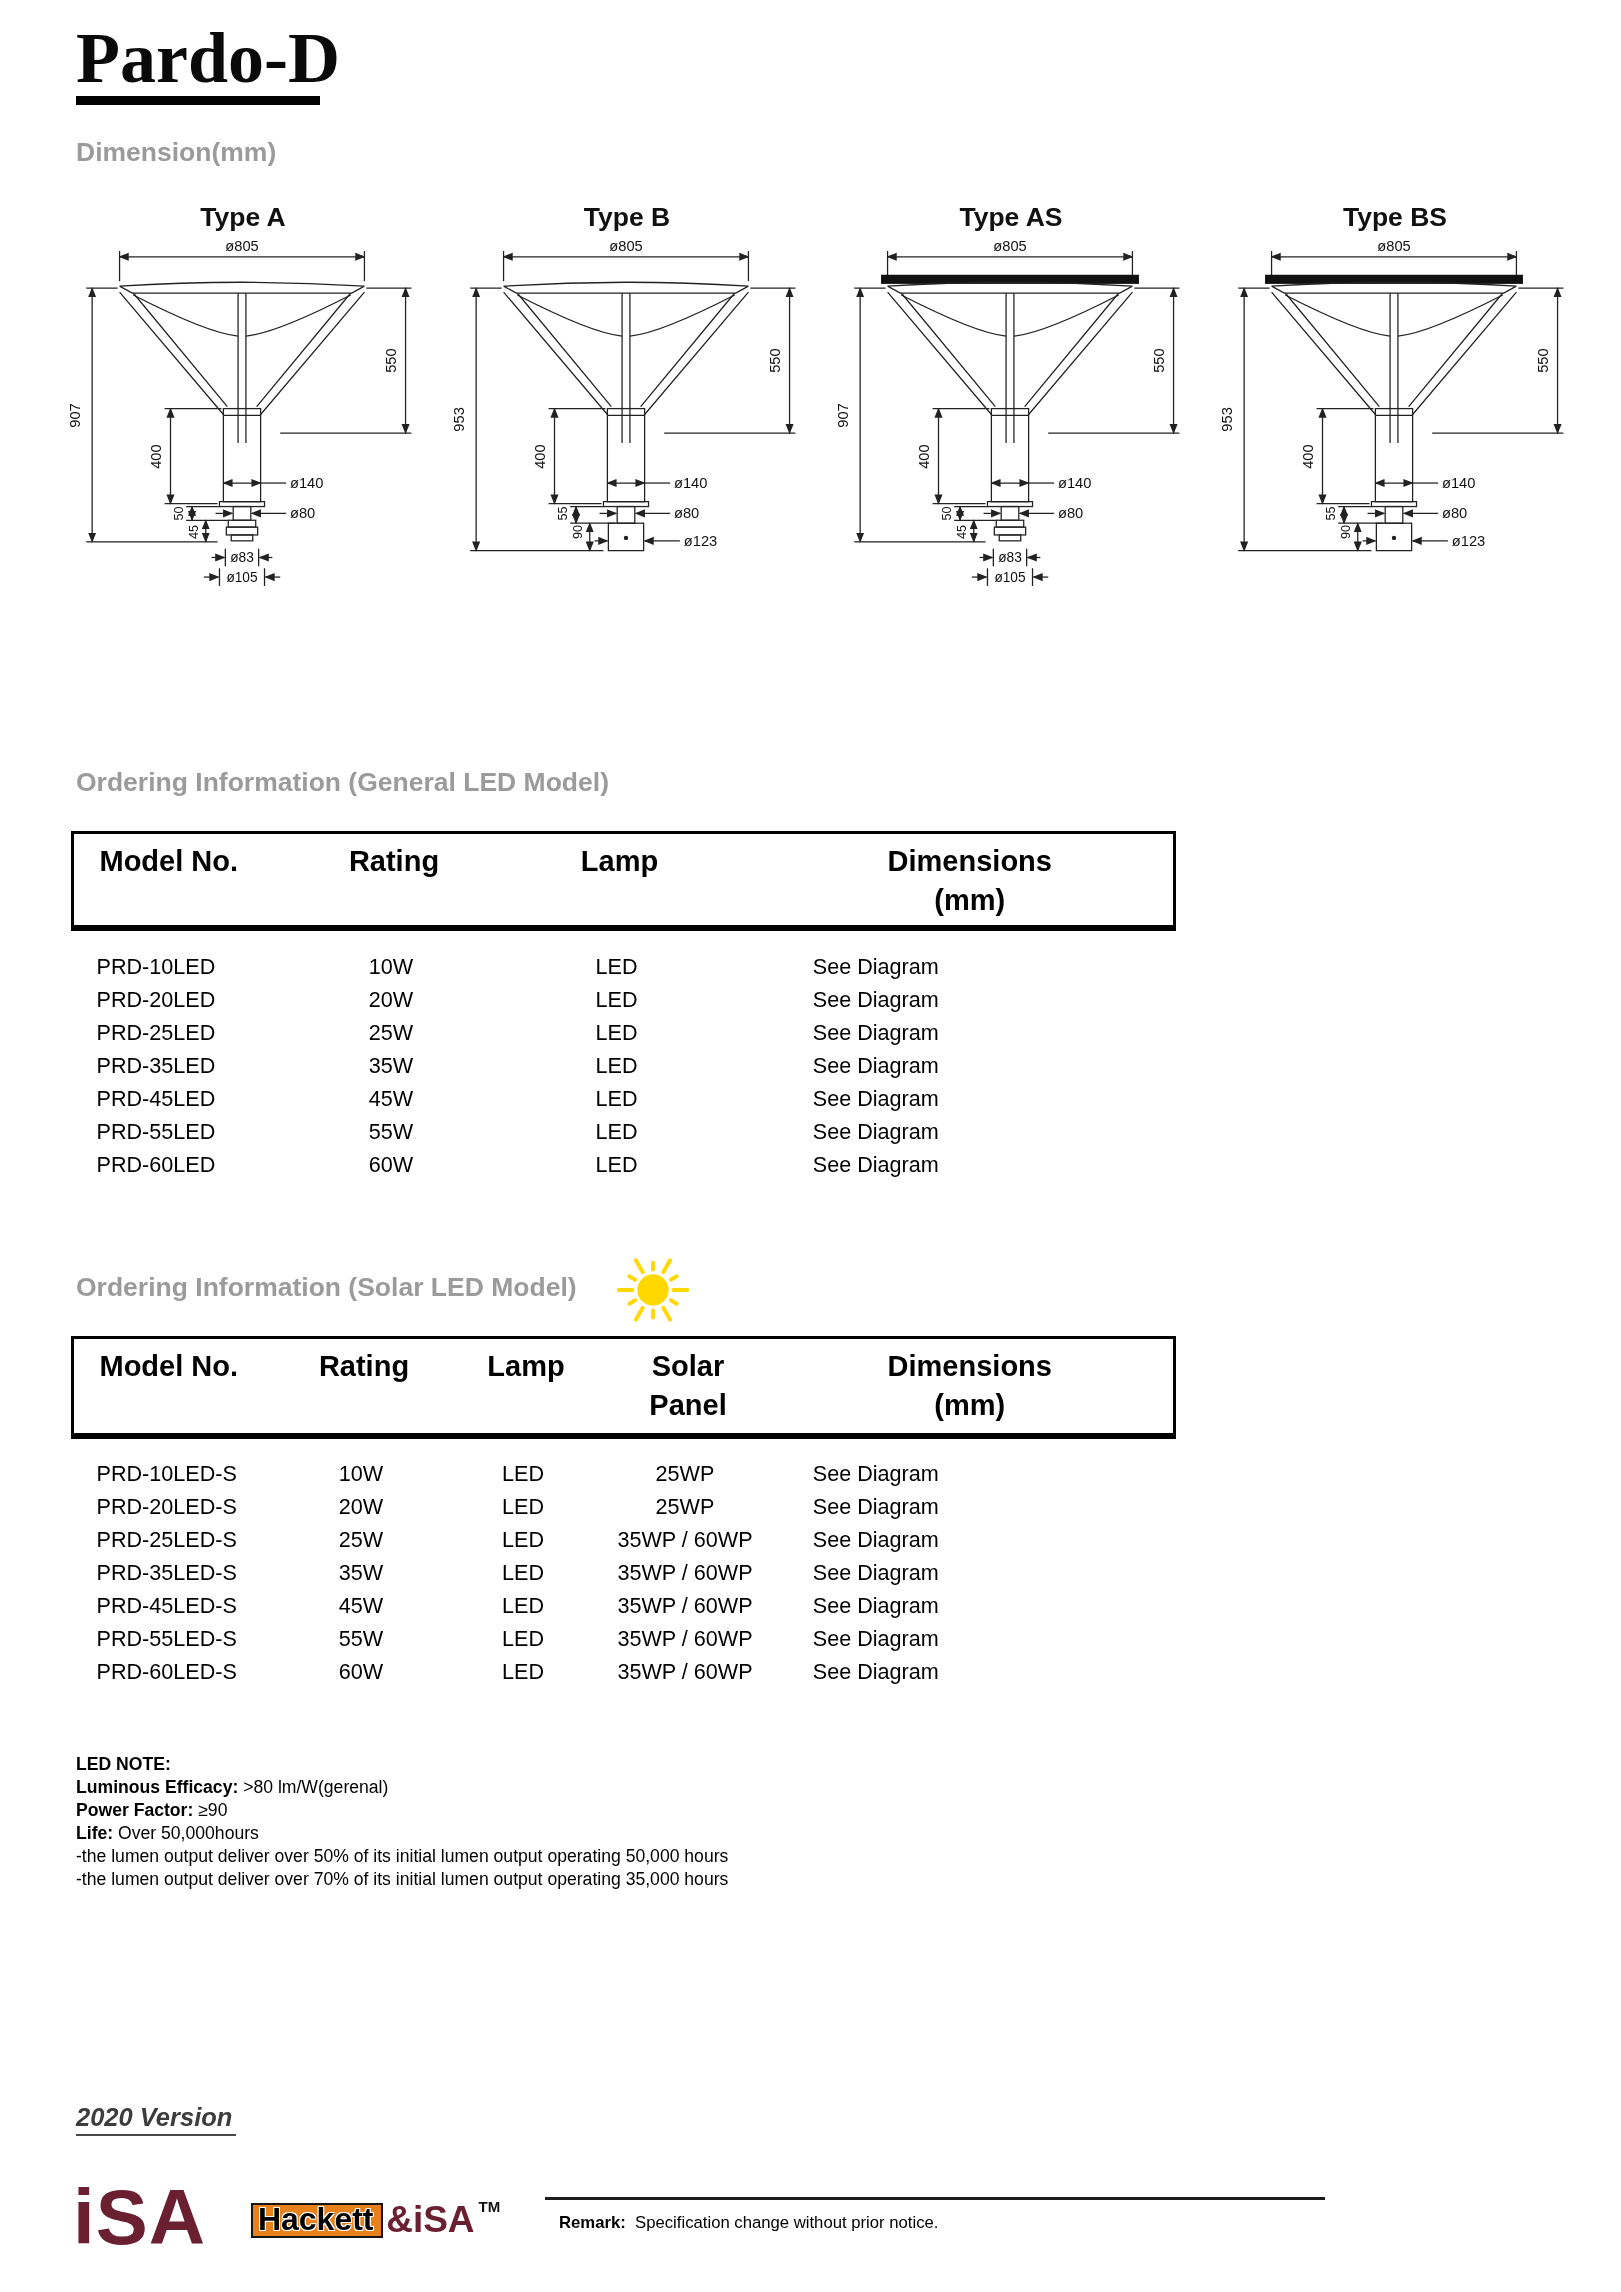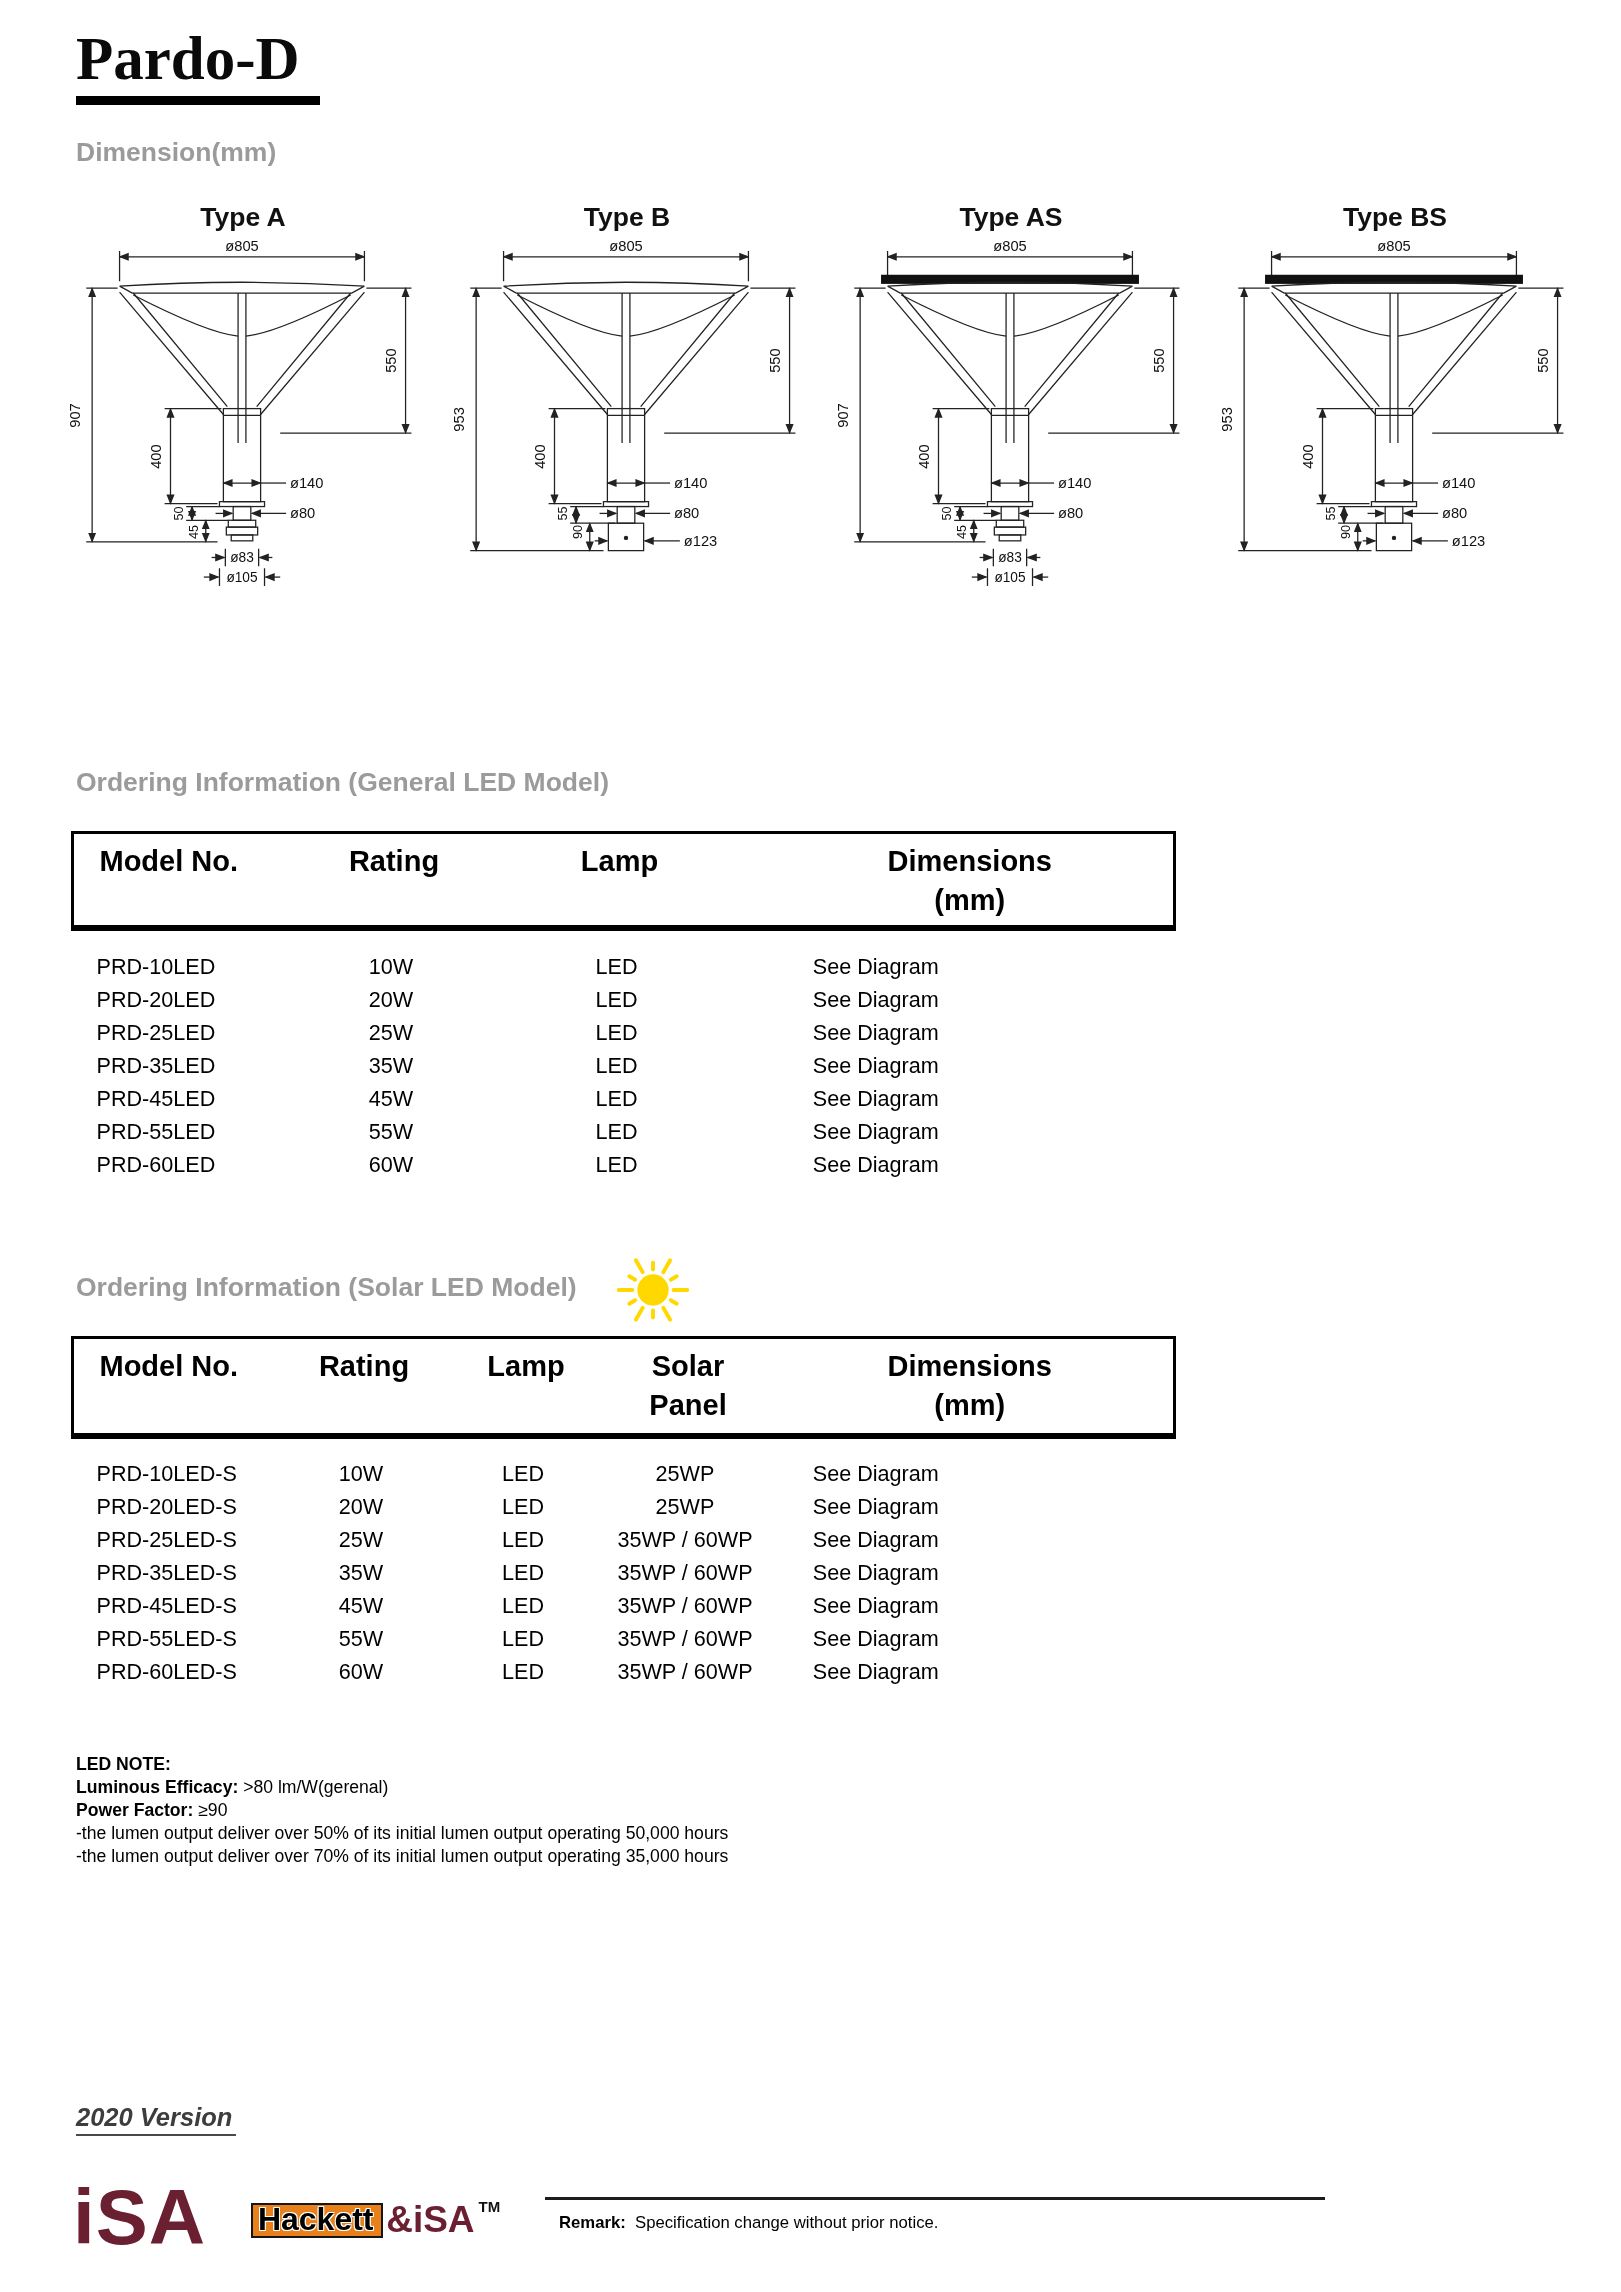--- a/index.html
+++ b/index.html
@@ -1,21 +1,21 @@
 <!DOCTYPE html>
 <html><head>
 <meta charset="utf-8">
 <style>
   html,body{margin:0;padding:0;background:#fff;}
   .page{position:relative;width:1621px;height:2293px;background:#fff;overflow:hidden;
         font-family:"Liberation Sans",sans-serif;color:#000;}
   .abs{position:absolute;}
   
   .brand{left:76px;top:25.5px;font-family:"Liberation Serif",serif;font-weight:bold;
-         font-size:61px;line-height:65px;letter-spacing:0px;color:#0a0a0a;}
+         font-size:72px;line-height:65px;letter-spacing:0px;color:#0a0a0a;}
   .brand-bar{left:76px;top:96px;width:244px;height:8.8px;background:#000;}
   .subtitle{right:63px;top:73px;font-size:30px;font-weight:bold;font-style:italic;color:#111;}
   .gray-h{font-weight:bold;font-size:26.5px;color:#9b9b9b;}
   .h-dim{left:76px;top:137px;}
   .h-gen{left:76px;top:767px;}
   .h-sol{left:76px;top:1272px;}
   
   .diagrams{left:51px;top:202px;width:1539px;display:flex;}
   .diagram{width:384px;margin:0;padding:0;}
   .diagram figcaption{text-align:center;font-weight:bold;font-size:26.5px;color:#111;margin:0 0 3.9px 0;}
@@ -429,20 +429,21 @@
         <div>LED</div>
         <div>35WP / 60WP</div>
         <div>See Diagram</div>
       </div>
     </div>
 
   <div class="abs lednote" id="lednote">
       <div><b>LED NOTE:</b></div>
       <div><b>Luminous Efficacy:</b> &gt;80 lm/W(gerenal)</div>
       <div><b>Power Factor:</b> ≥90</div>
+      <div><b>Life:</b> Over 50,000hours</div>
       <div>-the lumen output deliver over 50% of its initial lumen output operating 50,000 hours</div>
       <div>-the lumen output deliver over 70% of its initial lumen output operating 35,000 hours</div>
     </div>
 
   <div class="abs version">2020 Version</div>
 
   <div class="abs isa-logo">iSA</div>
 
   <div class="abs hackett">
     <span class="hk-box">Hackett</span>

